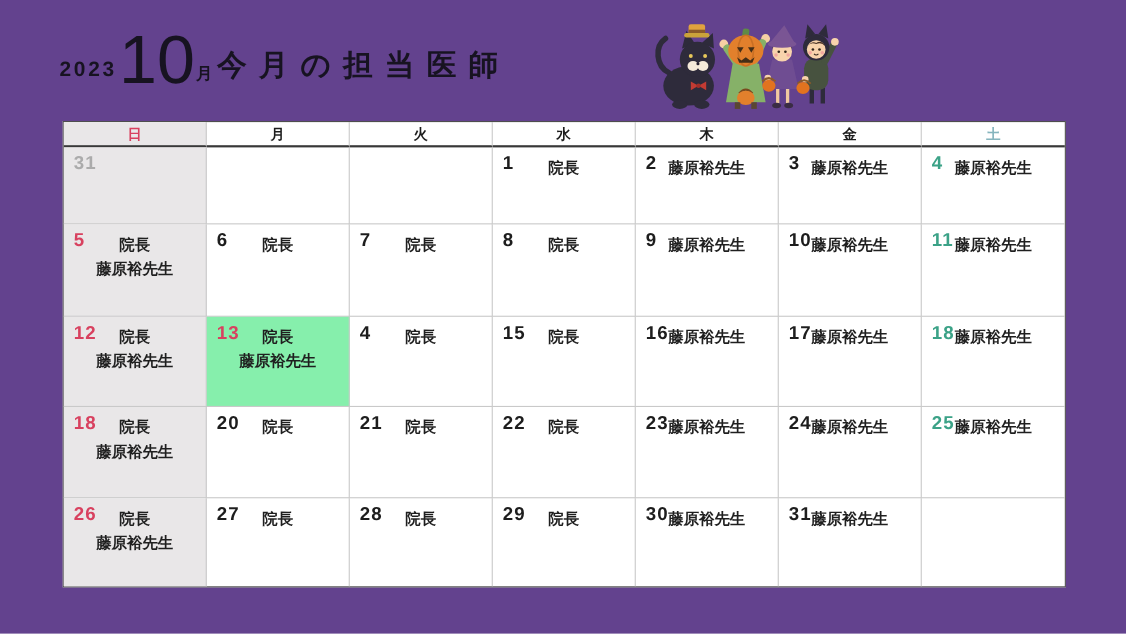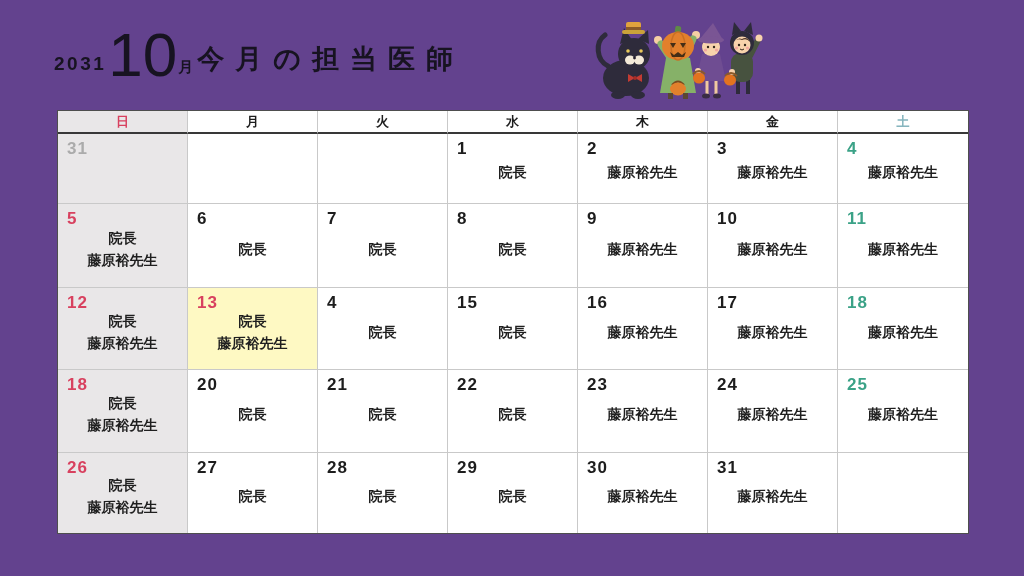--- a/index.html
+++ b/index.html
@@ -38,39 +38,39 @@
   .cell:nth-child(7n){border-right:none;}
   .cell.last-row{border-bottom:none;}
   .header-cell{
     display:flex;align-items:center;justify-content:center;
     font-size:13px;font-weight:700;color:#1d1d1d;
     border-bottom:2px solid #383838;
   }
   .header-cell.sun{color:#D8415F;background:#E9E7E8;}
   .header-cell.sat{color:#86B5BE;}
   .col-sun{background:#E9E7E8;}
-  .day-cell.holiday{background:#fef9c3;}
+  .day-cell.holiday{background:#86efac;}
   .daynum{
     position:absolute;top:5px;left:9px;
     font-size:17px;font-weight:700;letter-spacing:1px;color:#1d1d1d;
   }
   .daynum.sun{color:#D8415F;}
   .daynum.sat{color:#3BA287;}
   .daynum.muted{color:#ABABAB;}
   .doctors{
     position:absolute;inset:0;padding-top:8px;box-sizing:border-box;
-    display:flex;flex-direction:column;align-items:center;justify-content:center;
+    display:flex;flex-direction:column;align-items:center;justify-content:flex-start;
     font-size:14px;font-weight:700;color:#1f1f1f;line-height:1.55;text-align:center;
   }
 </style>
 </head>
 <body>
 
 <div class="title-row">
-  <span class="year">2031</span>
+  <span class="year">2023</span>
   <span class="month-num">10</span>
   <span class="month-unit">月</span>
   <span class="main-title">今月の担当医師</span>
 </div>
 
 <div class="illustration">
   <svg viewBox="0 0 172 82" xmlns="http://www.w3.org/2000/svg">
 
     <g>
       <path d="M16 46 C4 40 3 22 13 15" stroke="#2e2b3b" stroke-width="5" fill="none" stroke-linecap="round"></path>

